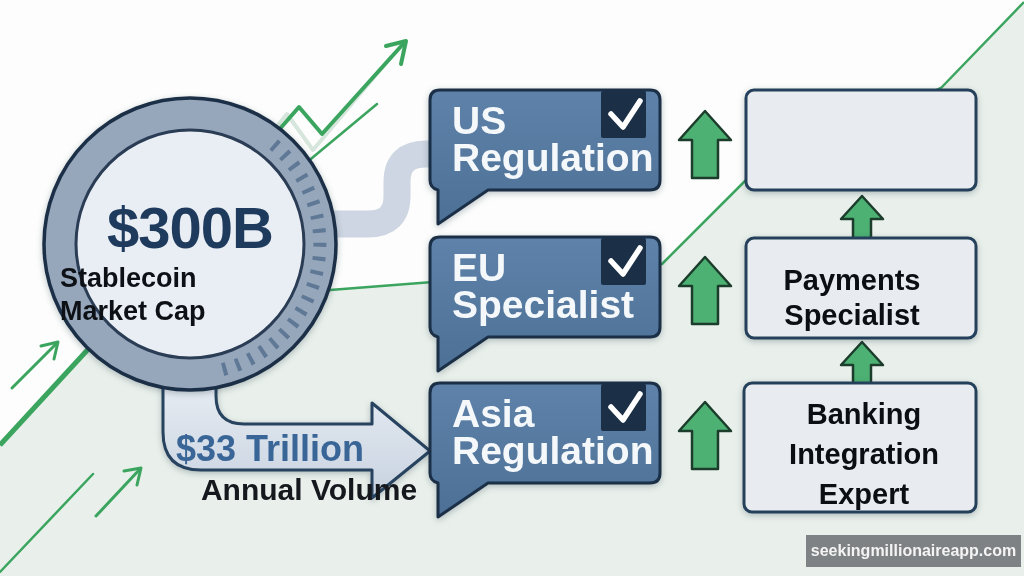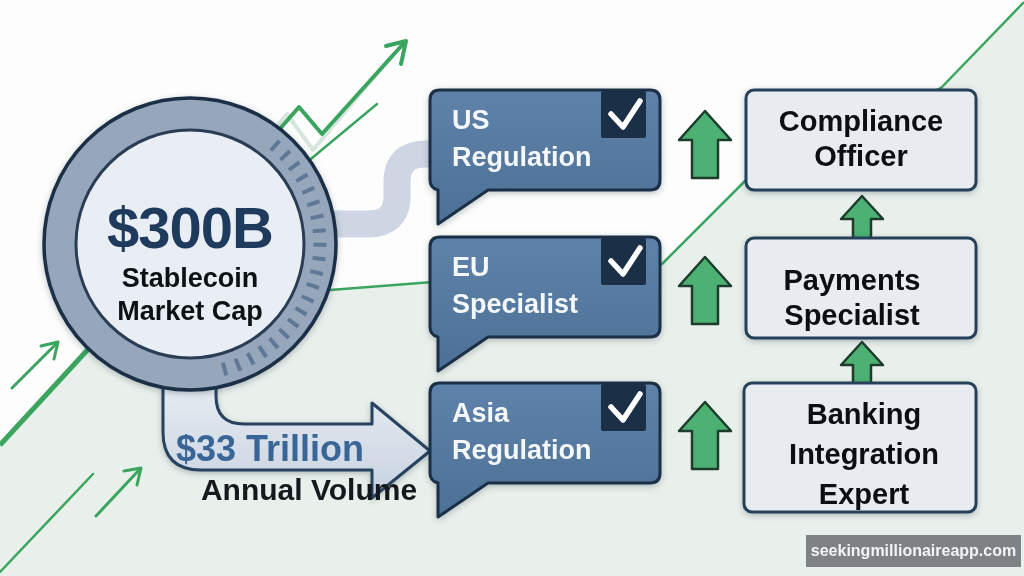--- a/index.html
+++ b/index.html
@@ -21,25 +21,25 @@
   .cbox{fill:var(--navy);}
   .check{fill:none;stroke:#FFFFFF;stroke-width:5.5;stroke-linecap:round;stroke-linejoin:round;}
   .rolebox{fill:var(--panel);stroke:var(--panel-border);stroke-width:3;}
   .blockarrow{fill:var(--green-fill);stroke:#1C3D2C;stroke-width:2.5;stroke-linejoin:round;}
   .shadow{filter:drop-shadow(0 2px 3px rgba(25,45,65,.28));}
 
   
   .txt{position:absolute;font-weight:bold;white-space:pre-line;}
   #coin-value{left:60px;top:194px;width:260px;text-align:center;font-size:58px;
               letter-spacing:-1px;color:#1E3A5C;}
-  #coin-caption{left:60px;top:262px;width:260px;text-align:center;font-size:27px;
+  #coin-caption{left:60px;top:262px;width:260px;text-align:left;font-size:27px;
               line-height:33px;color:#0D1116;}
   #vol-value{left:160px;top:428px;width:220px;text-align:center;font-size:36px;color:var(--value-blue);}
   #vol-label{left:156px;top:473px;width:220px;text-align:center;font-size:30px;color:#15181D;margin-left:43px;}
-  .bubble-label{left:452px;width:200px;text-align:left;font-size:27px;line-height:37px;color:#F5F8FB;}
+  .bubble-label{left:452px;width:200px;text-align:left;font-size:39px;line-height:37px;color:#F5F8FB;}
   #reg-0{top:102px;} #reg-1{top:249px;} #reg-2{top:395px;}
   .role-label{text-align:center;font-size:29px;line-height:35px;color:#0B0E12;}
   #role-0{left:746px;top:104px;width:230px;}
   #role-1{left:746px;top:263px;width:212px;}
   #role-2{left:744px;top:394px;width:240px;line-height:40px;}
   #watermark{left:806px;top:535px;width:215px;height:32px;line-height:32px;text-align:center;
              font-size:16px;color:#F4F4F4;background:var(--watermark-bg);border-radius:0;
              white-space:nowrap;}
 </style>
 </head>
@@ -124,22 +124,20 @@
   <div class="txt" id="vol-value">$33 Trillion</div>
   <div class="txt" id="vol-label">Annual Volume</div>
 
   <div class="txt bubble-label" id="reg-0">US
 Regulation</div>
   <div class="txt bubble-label" id="reg-1">EU
 Specialist</div>
   <div class="txt bubble-label" id="reg-2">Asia
 Regulation</div>
 
-  <div class="txt role-label" id="role-0">Compliance
-Officer</div>
   <div class="txt role-label" id="role-1">Payments
 Specialist</div>
   <div class="txt role-label" id="role-2">Banking
 Integration
 Expert</div>
 
   <div class="txt" id="watermark">seekingmillionaireapp.com</div>
 </div>
 
 </body></html>

